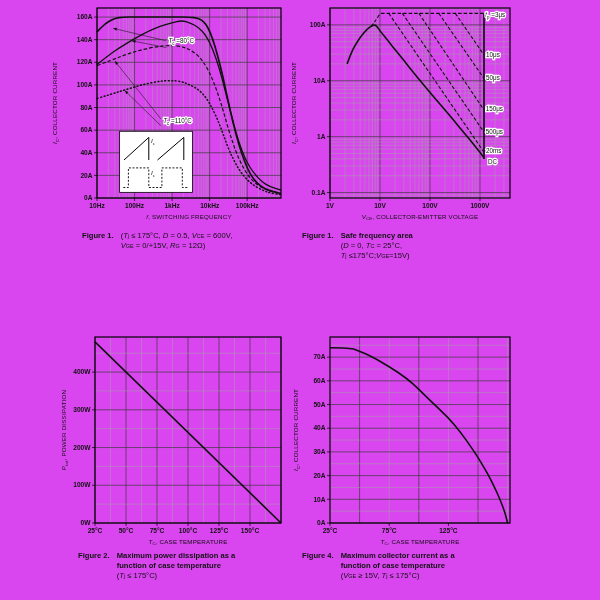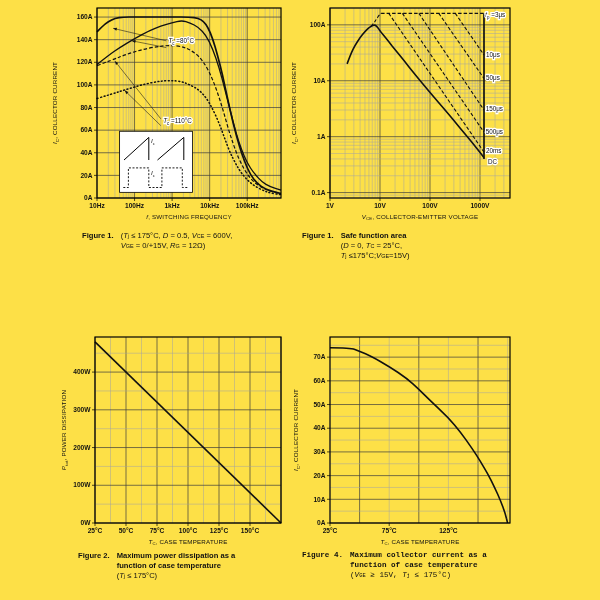--- a/index.html
+++ b/index.html
@@ -1,16 +1,16 @@
 <!DOCTYPE html>
 <html><head>
 <meta charset="utf-8">
 <style>
   html,body{margin:0;padding:0;background:#e8e8e8;}
-  .page{position:relative;width:600px;height:600px;background:#fde047;overflow:hidden;
+  .page{position:relative;width:600px;height:600px;background:#d946ef;overflow:hidden;
         font-family:"Liberation Sans",sans-serif;color:#111;}
   svg{position:absolute;left:0;top:0;}
   .cap{position:absolute;display:flex;gap:7px;font:700 7.6px/9.8px "Liberation Sans",sans-serif;color:#111;}
   .cap .lbl{flex:none;white-space:nowrap;}
   .cap .body{display:flex;flex-direction:column;}
   .cap .ttl{white-space:pre-line;}
   .cap .cond{font-weight:400;white-space:pre-line;}
   sub{font-size:72%;vertical-align:-18%;line-height:0;}
   i{font-style:italic;}
 </style>
@@ -368,33 +368,33 @@
   <div class="cap" style="left:82px;top:231px;">
     <span class="lbl">Figure 1.</span>
     <span class="body">
       <span class="cond">(<i>T</i><sub>j</sub> ≤ 175°C, <i>D</i> = 0.5, <i>V</i><sub>CE</sub> = 600V,<br><i>V</i><sub>GE</sub> = 0/+15V, <i>R</i><sub>G</sub> = 12Ω)</span>
     </span>
   </div>
 
   <div class="cap" style="left:302px;top:231px;">
     <span class="lbl">Figure 1.</span>
     <span class="body">
-      <span class="ttl">Safe function area</span>
+      <span class="ttl">Safe frequency area</span>
       <span class="cond">(<i>D</i> = 0, <i>T</i><sub>C</sub> = 25°C,<br><i>T</i><sub>j</sub> ≤175°C;<i>V</i><sub>GE</sub>=15V)</span>
     </span>
   </div>
 
   <div class="cap" style="left:78px;top:551px;">
     <span class="lbl">Figure 2.</span>
     <span class="body">
       <span class="ttl">Maximum power dissipation as a<br>function of case temperature</span>
       <span class="cond">(<i>T</i><sub>j</sub> ≤ 175°C)</span>
     </span>
   </div>
 
-  <div class="cap" style="left:302px;top:551px;font-family:Liberation Mono, monospace;">
+  <div class="cap" style="left:302px;top:551px;">
     <span class="lbl">Figure 4.</span>
     <span class="body">
       <span class="ttl">Maximum collector current as a<br>function of case temperature</span>
       <span class="cond">(<i>V</i><sub>GE</sub> ≥ 15V, <i>T</i><sub>j</sub> ≤ 175°C)</span>
     </span>
   </div>
 </div>
 
 </body></html>

